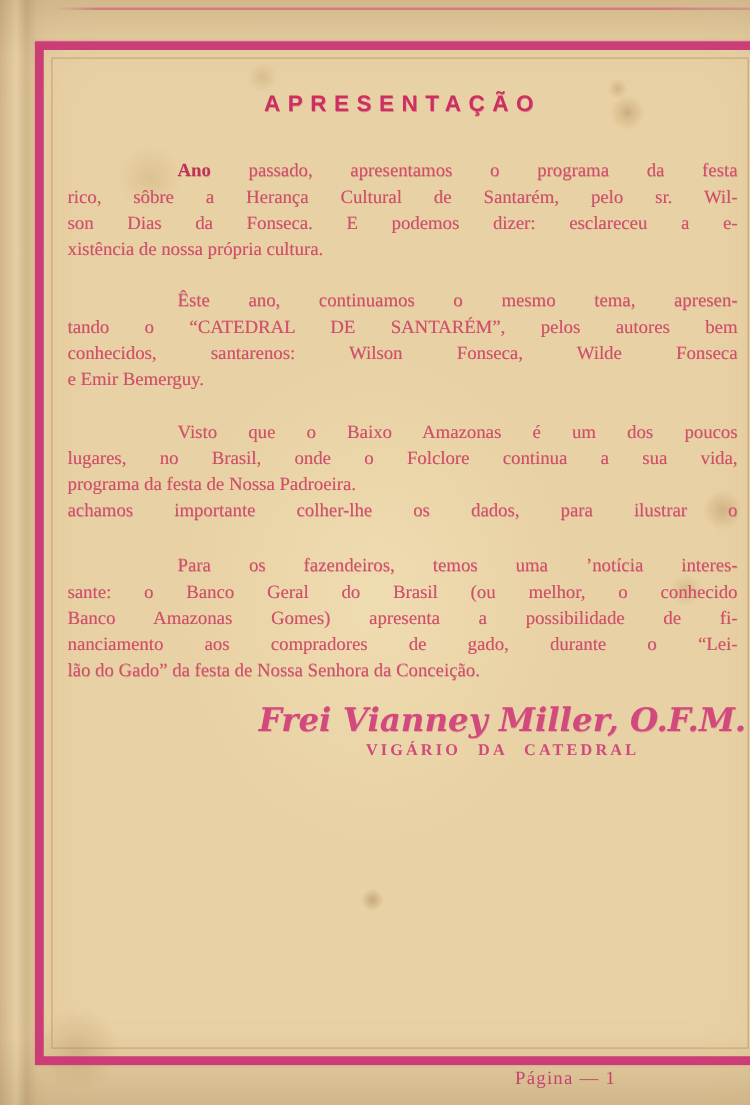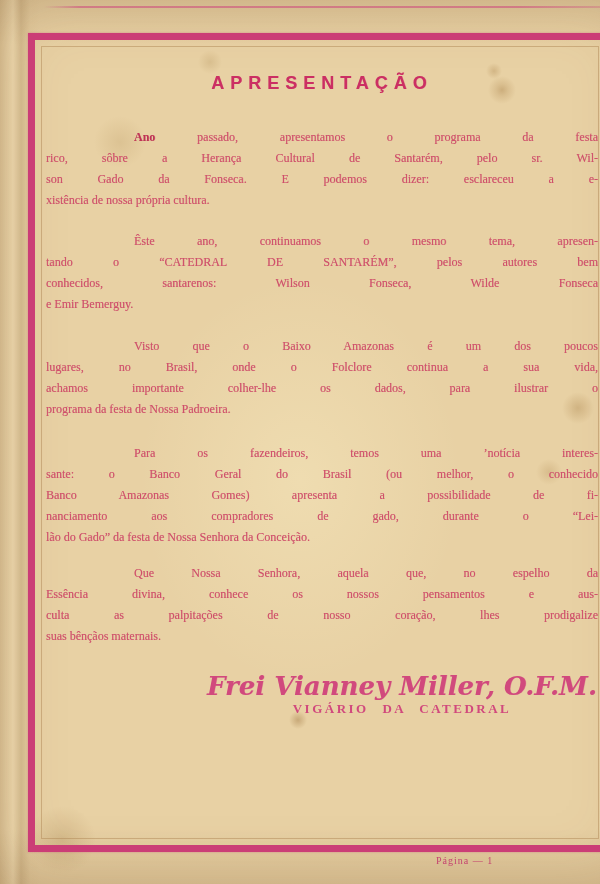--- a/index.html
+++ b/index.html
@@ -60,21 +60,21 @@
     margin: 0 0 33px 0;
     font-family: "Liberation Sans", sans-serif;
     font-size: 18px;
     font-weight: 700;
     letter-spacing: 6px;
     text-align: center;
     color: #cb2f63;
     text-shadow: 0.4px 0.4px 0 rgba(203,47,99,0.45);
   }
 
-  .para { margin: 0; font-size: 12px; line-height: 21px; }
+  .para { margin: 8px; font-size: 15px; line-height: 21px; }
   .para:nth-child(1) { margin-bottom: 20px; }
   .para:nth-child(2) { margin-bottom: 21px; }
   .para:nth-child(3) { margin-bottom: 23px; }
   .para:nth-child(4) { margin-bottom: 15px; }
   .para:nth-child(5) { margin-bottom: 25px; }
 
   .line {
     text-align: justify;
     text-align-last: justify;
     white-space: normal;
@@ -98,67 +98,61 @@
     margin-top: 1px;
     font-size: 13px;
     letter-spacing: 2.5px;
     word-spacing: 8px;
     color: #d1497d;
     font-weight: bold;
   }
 
   .footer {
     position: absolute;
-    left: 436px; top: 855px;
-    font-size: 10px;
+    left: 412px; top: 855px;
+    font-size: 15px;
     letter-spacing: 1px;
     color: #c54370;
   }
 </style>
 </head>
 <body>
 
 <div class="page">
   <div class="top-edge-line"></div>
   <div class="frame"></div>
   <div class="inner-line"></div>
 
   <div class="content">
     <h1 class="title">APRESENTAÇÃO</h1>
     <div id="paragraphs">
         <div class="para">
           <div class="line first"><b>Ano</b> passado, apresentamos o programa da festa</div>
           <div class="line">rico, sôbre a Herança Cultural de Santarém, pelo sr. Wil-</div>
-          <div class="line">son Gado da Fonseca. E podemos dizer: esclareceu a e-</div>
+          <div class="line">son Dias da Fonseca. E podemos dizer: esclareceu a e-</div>
           <div class="line last">xistência de nossa própria cultura.</div>
         </div>
         <div class="para">
           <div class="line first">Êste ano, continuamos o mesmo tema, apresen-</div>
           <div class="line">tando o “CATEDRAL DE SANTARÉM”, pelos autores bem</div>
           <div class="line">conhecidos, santarenos: Wilson Fonseca, Wilde Fonseca</div>
           <div class="line last">e Emir Bemerguy.</div>
         </div>
         <div class="para">
           <div class="line first">Visto que o Baixo Amazonas é um dos poucos</div>
           <div class="line">lugares, no Brasil, onde o Folclore continua a sua vida,</div>
+          <div class="line last">programa da festa de Nossa Padroeira.</div>
           <div class="line">achamos importante colher-lhe os dados, para ilustrar o</div>
-          <div class="line last">programa da festa de Nossa Padroeira.</div>
         </div>
         <div class="para">
           <div class="line first">Para os fazendeiros, temos uma ’notícia interes-</div>
           <div class="line">sante: o Banco Geral do Brasil (ou melhor, o conhecido</div>
           <div class="line">Banco Amazonas Gomes) apresenta a possibilidade de fi-</div>
           <div class="line">nanciamento aos compradores de gado, durante o “Lei-</div>
           <div class="line last">lão do Gado” da festa de Nossa Senhora da Conceição.</div>
-        </div>
-        <div class="para">
-          <div class="line first">Que Nossa Senhora, aquela que, no espelho da</div>
-          <div class="line">Essência divina, conhece os nossos pensamentos e aus-</div>
-          <div class="line">culta as palpitações de nosso coração, lhes prodigalize</div>
-          <div class="line last">suas bênçãos maternais.</div>
         </div>
       </div>
     <div class="signature">
       <div class="sig-name">Frei Vianney Miller, O.F.M.</div>
       <div class="sig-role">VIGÁRIO DA CATEDRAL</div>
     </div>
   </div>
 
   <div class="footer">Página — 1</div>
 </div>

